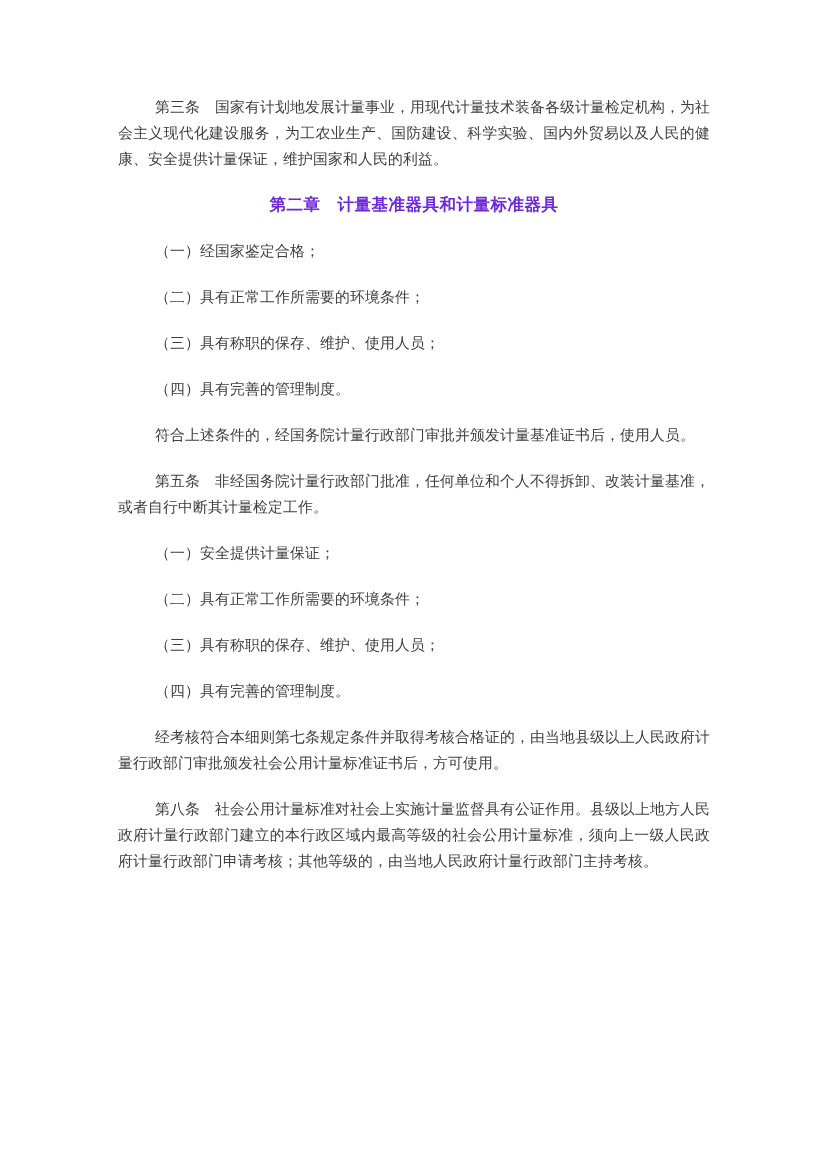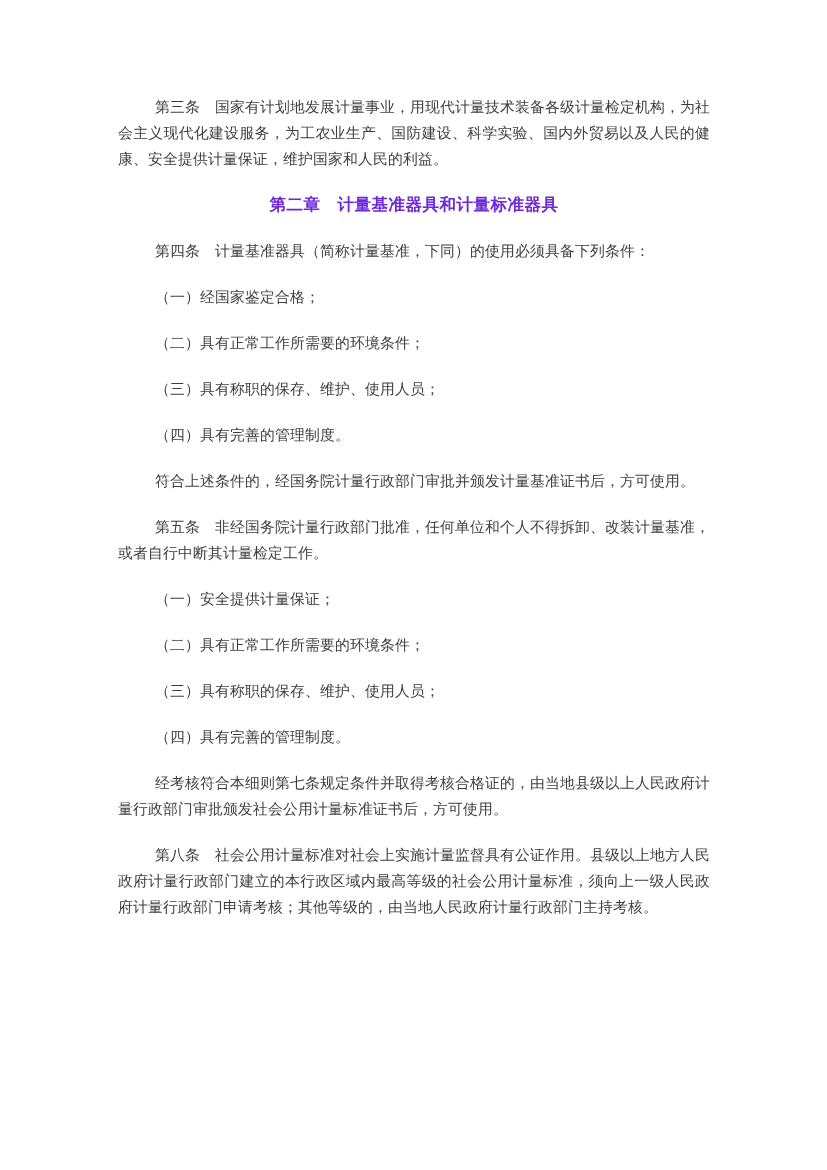--- a/index.html
+++ b/index.html
@@ -51,26 +51,25 @@
     color: #3d3d3d;
   }
 </style>
 </head>
 <body>
 
 <div class="page">
   <main class="content">
     <p class="para">第三条　国家有计划地发展计量事业，用现代计量技术装备各级计量检定机构，为社会主义现代化建设服务，为工农业生产、国防建设、科学实验、国内外贸易以及人民的健康、安全提供计量保证，维护国家和人民的利益。</p>
     <h2 class="heading">第二章　计量基准器具和计量标准器具</h2>
-    <p class="para">第四条　计量基准器具（简称计量基准，下同）的使用必须具备下列条件：</p>
     <p class="para">（一）经国家鉴定合格；</p>
     <p class="para">（二）具有正常工作所需要的环境条件；</p>
     <p class="para">（三）具有称职的保存、维护、使用人员；</p>
     <p class="para">（四）具有完善的管理制度。</p>
-    <p class="para">符合上述条件的，经国务院计量行政部门审批并颁发计量基准证书后，方可使用。</p>
+    <p class="para">符合上述条件的，经国务院计量行政部门审批并颁发计量基准证书后，使用人员。</p>
     <p class="para">第五条　非经国务院计量行政部门批准，任何单位和个人不得拆卸、改装计量基准，或者自行中断其计量检定工作。</p>
     <p class="para">（一）安全提供计量保证；</p>
     <p class="para">（二）具有正常工作所需要的环境条件；</p>
     <p class="para">（三）具有称职的保存、维护、使用人员；</p>
     <p class="para">（四）具有完善的管理制度。</p>
     <p class="para">经考核符合本细则第七条规定条件并取得考核合格证的，由当地县级以上人民政府计量行政部门审批颁发社会公用计量标准证书后，方可使用。</p>
     <p class="para">第八条　社会公用计量标准对社会上实施计量监督具有公证作用。县级以上地方人民政府计量行政部门建立的本行政区域内最高等级的社会公用计量标准，须向上一级人民政府计量行政部门申请考核；其他等级的，由当地人民政府计量行政部门主持考核。</p>
   </main>
   <footer class="footer">
     <span>第 2 页 共 9 页</span>

